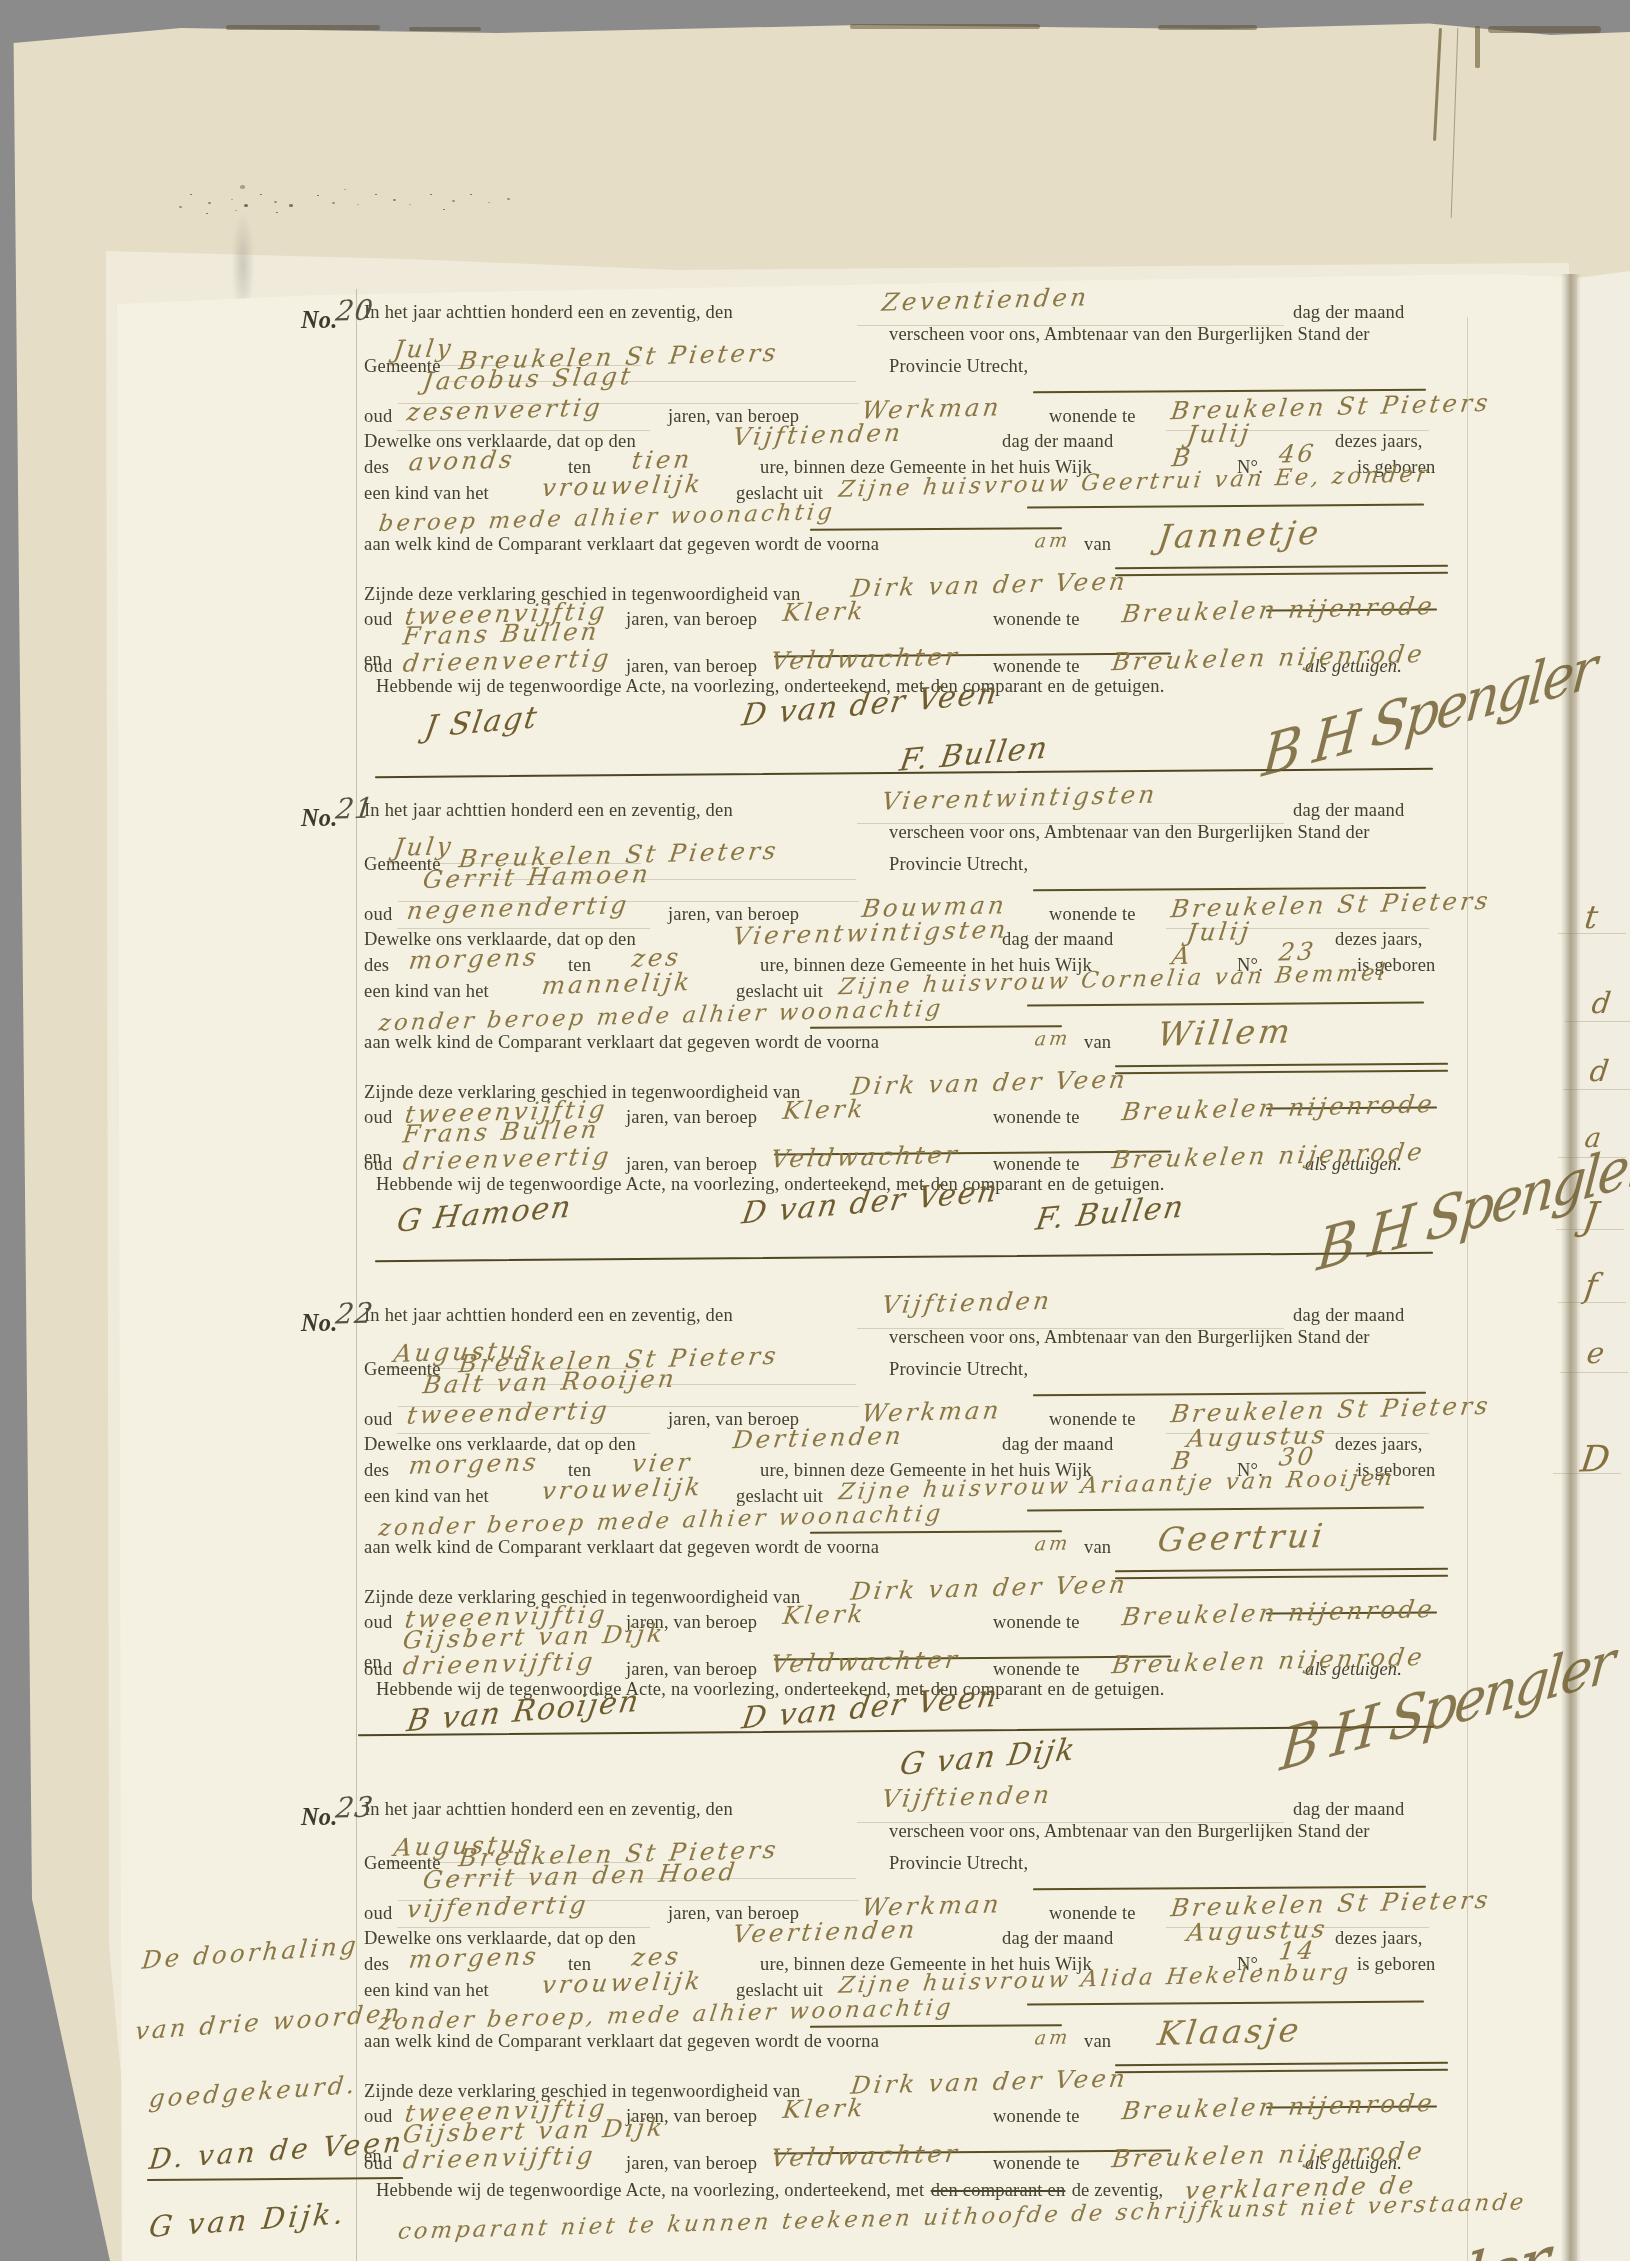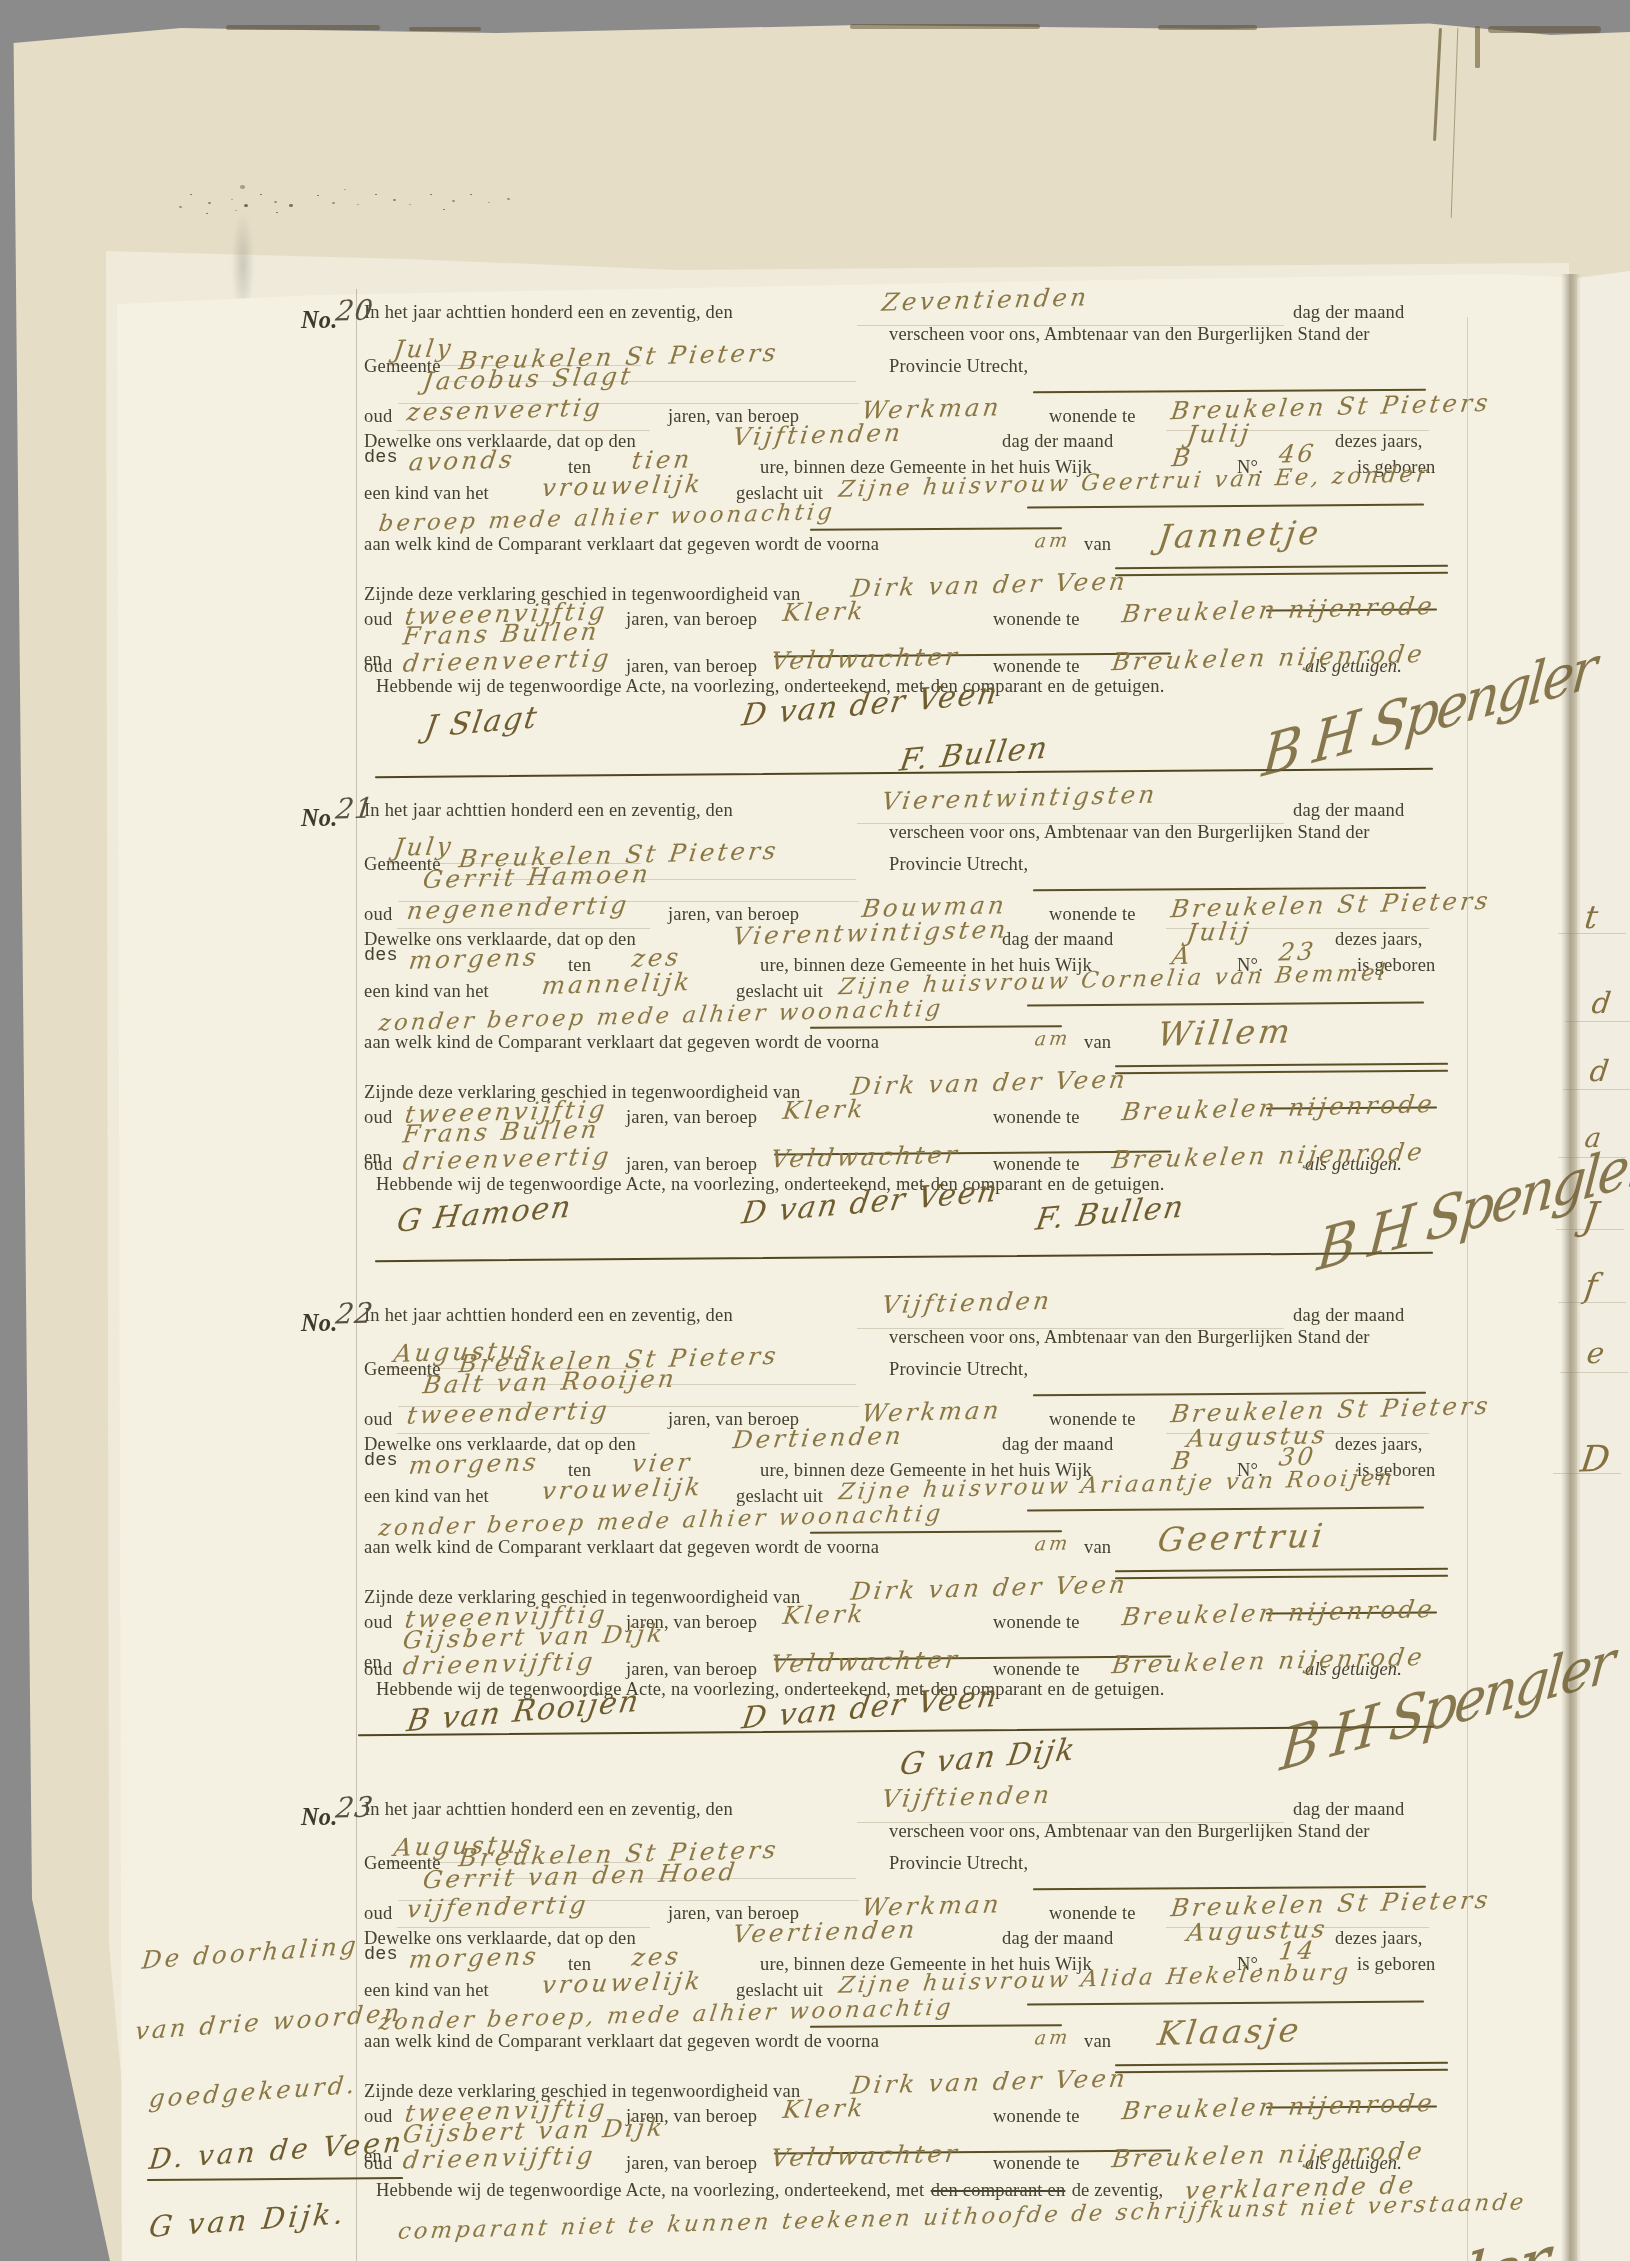--- a/index.html
+++ b/index.html
@@ -73,21 +73,21 @@
   .s-l5-jaren{left:668px;top:114px;}
   .s-l5-beroep{left:862px;top:102px;}
   .s-l5-won{left:1049px;top:114px;}
   .s-l5-place{left:1171px;top:100px;}
   .f-l5b{left:1166px;top:138px;width:263px;}
   .s-l6-pre{left:364px;top:139px;}
   .s-l6-day{left:733px;top:128px;}
   .s-l6-ddm{left:1002px;top:139px;}
   .s-l6-month{left:1187px;top:127px;}
   .s-l6-dj{left:1335px;top:139px;}
-  .s-l7-des{left:364px;top:155px;font-family:Liberation Mono, monospace;}
+  .s-l7-des{left:364px;top:165px;}
   .s-l7-dd{left:409px;top:154px;}
   .s-l7-ten{left:568px;top:165px;}
   .s-l7-uur{left:632px;top:153px;}
   .s-l7-ure{left:760px;top:165px;}
   .s-l7-wijk{left:1172px;top:151px;}
   .s-l7-no{left:1237px;top:165px;}
   .s-l7-nr{left:1279px;top:147px;}
   .s-l7-geb{left:1357px;top:165px;}
   .s-l8-pre{left:364px;top:191px;}
   .s-l8-gesl{left:542px;top:179px;}

